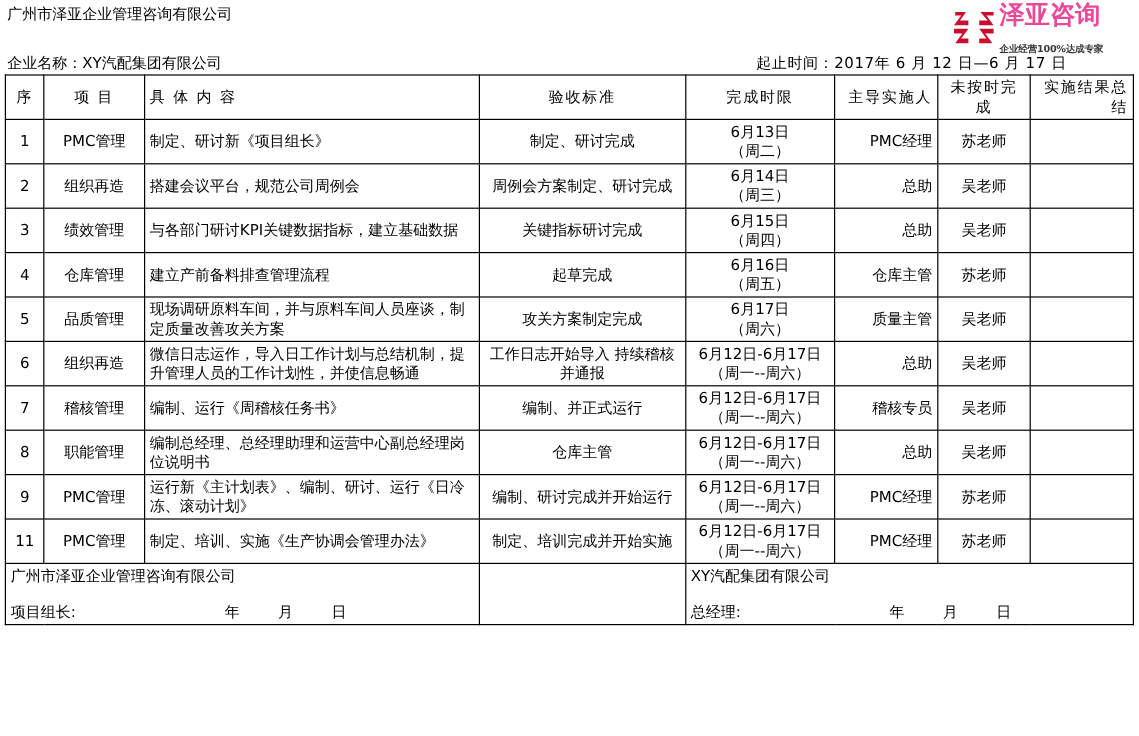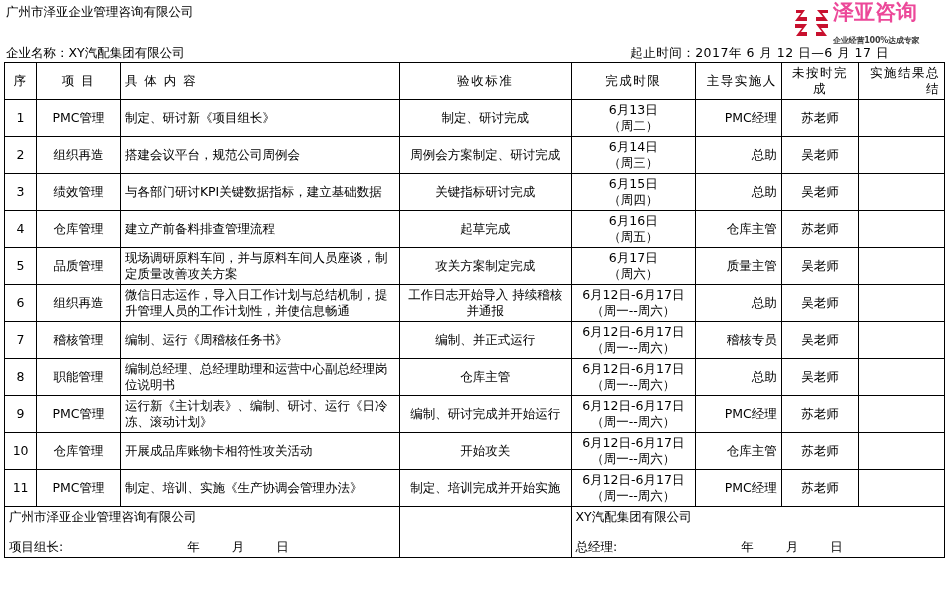--- a/index.html
+++ b/index.html
@@ -338,33 +338,20 @@
         <tr>
           <td class="c-seq">9</td>
           <td class="c-item">PMC管理</td>
           <td class="c-content">运行新《主计划表》、编制、研讨、运行《日冷冻、滚动计划》</td>
           <td class="c-accept">编制、研讨完成并开始运行</td>
           <td class="c-due">
             <span class="due-main">6月12日-6月17日</span>
             <span class="due-sub">（周一--周六）</span>
           </td>
           <td class="c-owner">PMC经理</td>
-          <td class="c-teacher">苏老师</td>
-          <td class="c-result"></td>
-        </tr>
-        <tr>
-          <td class="c-seq">10</td>
-          <td class="c-item">仓库管理</td>
-          <td class="c-content">开展成品库账物卡相符性攻关活动</td>
-          <td class="c-accept">开始攻关</td>
-          <td class="c-due">
-            <span class="due-main">6月12日-6月17日</span>
-            <span class="due-sub">（周一--周六）</span>
-          </td>
-          <td class="c-owner">仓库主管</td>
           <td class="c-teacher">苏老师</td>
           <td class="c-result"></td>
         </tr>
         <tr>
           <td class="c-seq">11</td>
           <td class="c-item">PMC管理</td>
           <td class="c-content">制定、培训、实施《生产协调会管理办法》</td>
           <td class="c-accept">制定、培训完成并开始实施</td>
           <td class="c-due">
             <span class="due-main">6月12日-6月17日</span>

